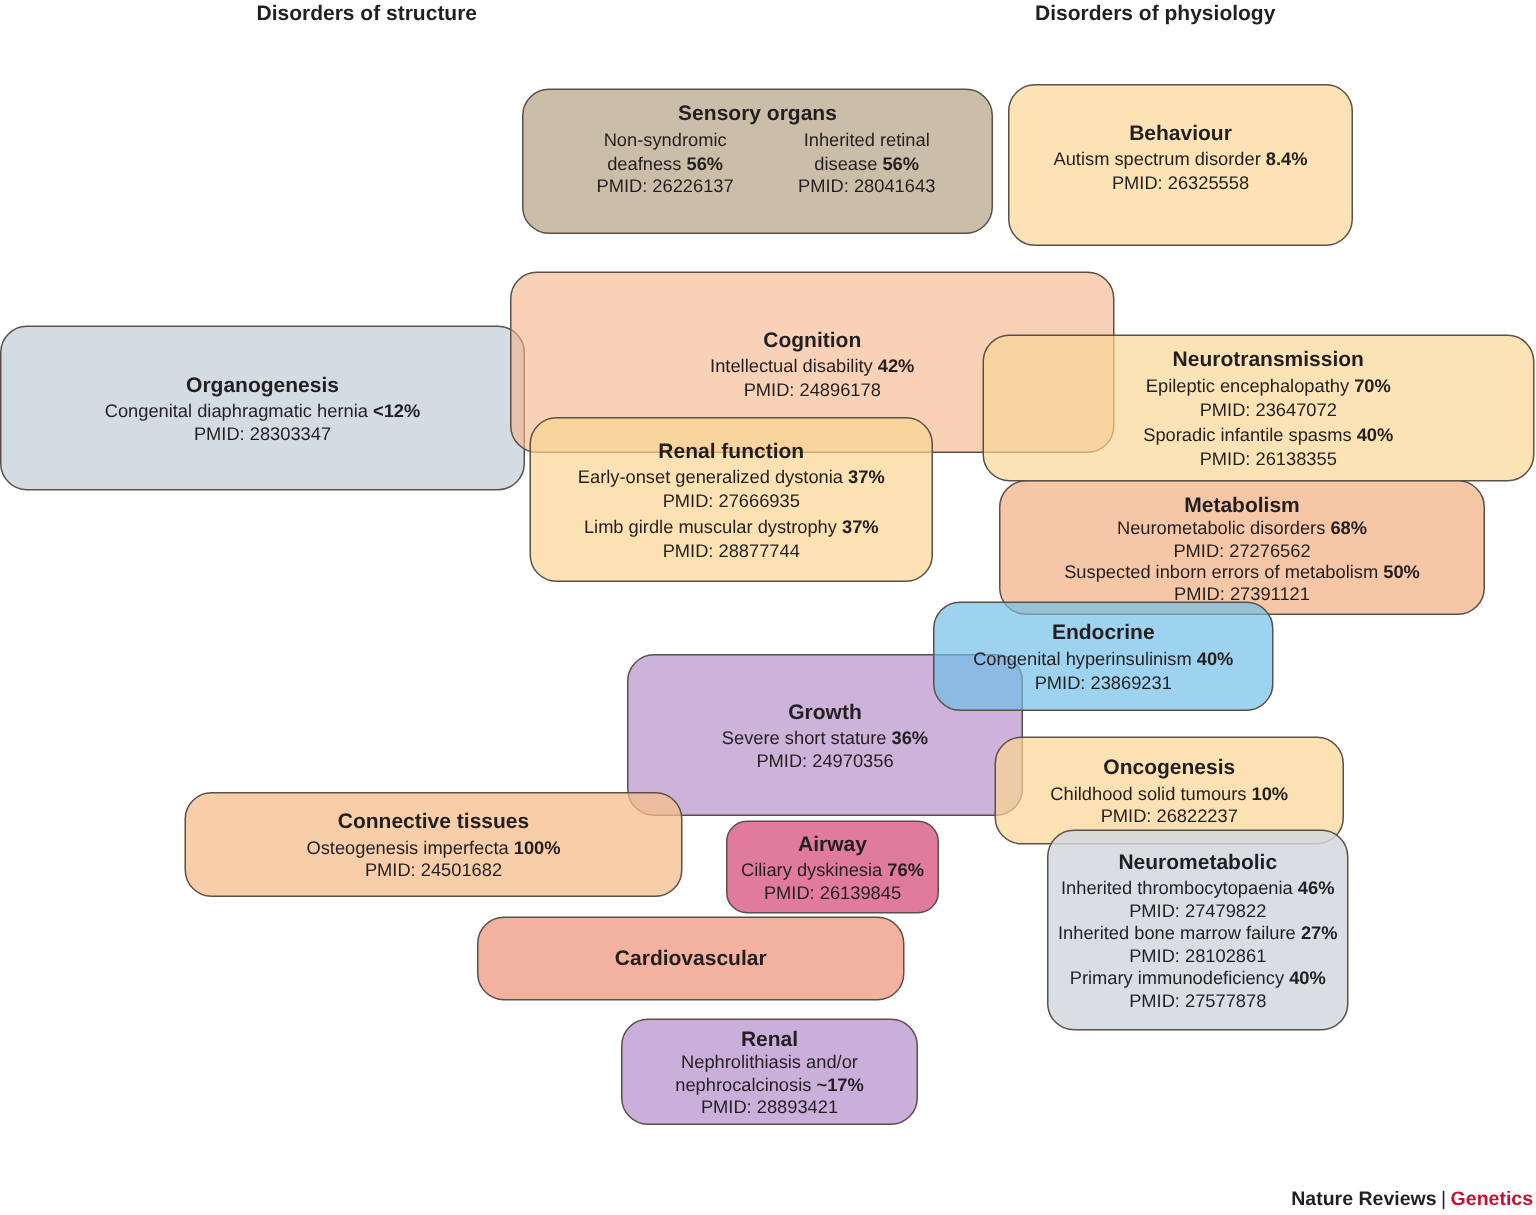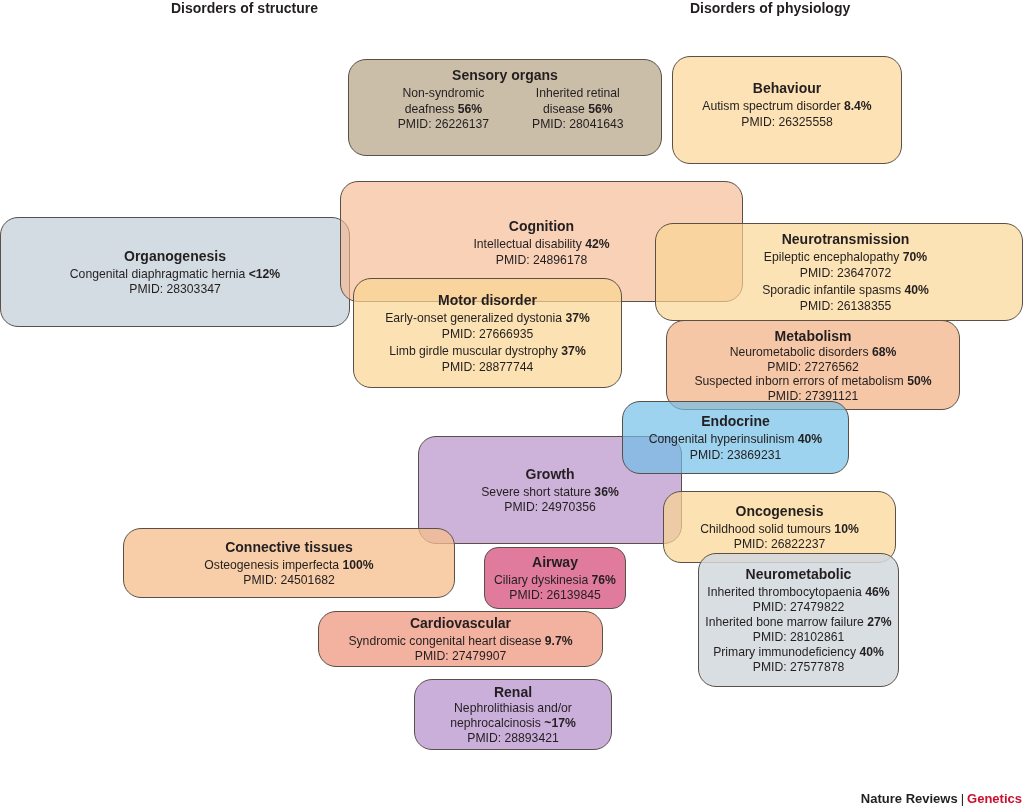--- a/index.html
+++ b/index.html
@@ -60,21 +60,21 @@
 
 <div class="box" style="left:672px; top:56px; width:230px; height:108px; background:rgba(251,210,140,0.65); justify-content:flex-start; padding-top:22px;">
   <div class="title">Behaviour</div>
   <div class="entry">
     <div><span>Autism spectrum disorder</span> <b>8.4%</b></div>
     <div>PMID: 26325558</div>
   </div>
 </div>
 
 <div class="box" style="left:353px; top:278px; width:269px; height:110px; background:rgba(251,214,146,0.7);">
-  <div class="title">Motor disorder</div>
+  <div class="title">Renal function</div>
   <div class="entry">
     <div><span>Early-onset generalized dystonia</span> <b>37%</b></div>
     <div>PMID: 27666935</div>
   </div>
   <div class="entry">
     <div><span>Limb girdle muscular dystrophy</span> <b>37%</b></div>
     <div>PMID: 28877744</div>
   </div>
 </div>
 
@@ -83,21 +83,21 @@
   <div class="entry">
     <div><span>Epileptic encephalopathy</span> <b>70%</b></div>
     <div>PMID: 23647072</div>
   </div>
   <div class="entry">
     <div><span>Sporadic infantile spasms</span> <b>40%</b></div>
     <div>PMID: 26138355</div>
   </div>
 </div>
 
-<div class="box" style="left:666px; top:320px; width:294px; height:90px; background:rgba(242,180,138,0.75); line-height:14.5px;">
+<div class="box" style="left:666px; top:320px; width:324px; height:90px; background:rgba(242,180,138,0.75); line-height:14.5px;">
   <div class="title" style="margin-bottom:0;">Metabolism</div>
   <div class="entry" style="margin-bottom:0;">
     <div><span>Neurometabolic disorders</span> <b>68%</b></div>
     <div>PMID: 27276562</div>
   </div>
   <div class="entry">
     <div><span>Suspected inborn errors of metabolism</span> <b>50%</b></div>
     <div>PMID: 27391121</div>
   </div>
 </div>
@@ -153,24 +153,20 @@
     <div>PMID: 28102861</div>
   </div>
   <div class="entry">
     <div><span>Primary immunodeficiency</span> <b>40%</b></div>
     <div>PMID: 27577878</div>
   </div>
 </div>
 
 <div class="box" style="left:318px; top:611px; width:285px; height:56px; background:rgba(240,160,138,0.82);">
   <div class="title">Cardiovascular</div>
-  <div class="entry">
-    <div><span>Syndromic congenital heart disease</span> <b>9.7%</b></div>
-    <div>PMID: 27479907</div>
-  </div>
 </div>
 
 <div class="box" style="left:414px; top:679px; width:198px; height:71px; background:rgba(196,164,214,0.88); line-height:15px;">
   <div class="title" style="margin-bottom:0;">Renal</div>
   <div class="entry">
     <div>Nephrolithiasis and/or</div>
     <div><span>nephrocalcinosis</span> <b>~17%</b></div>
     <div>PMID: 28893421</div>
   </div>
 </div>

